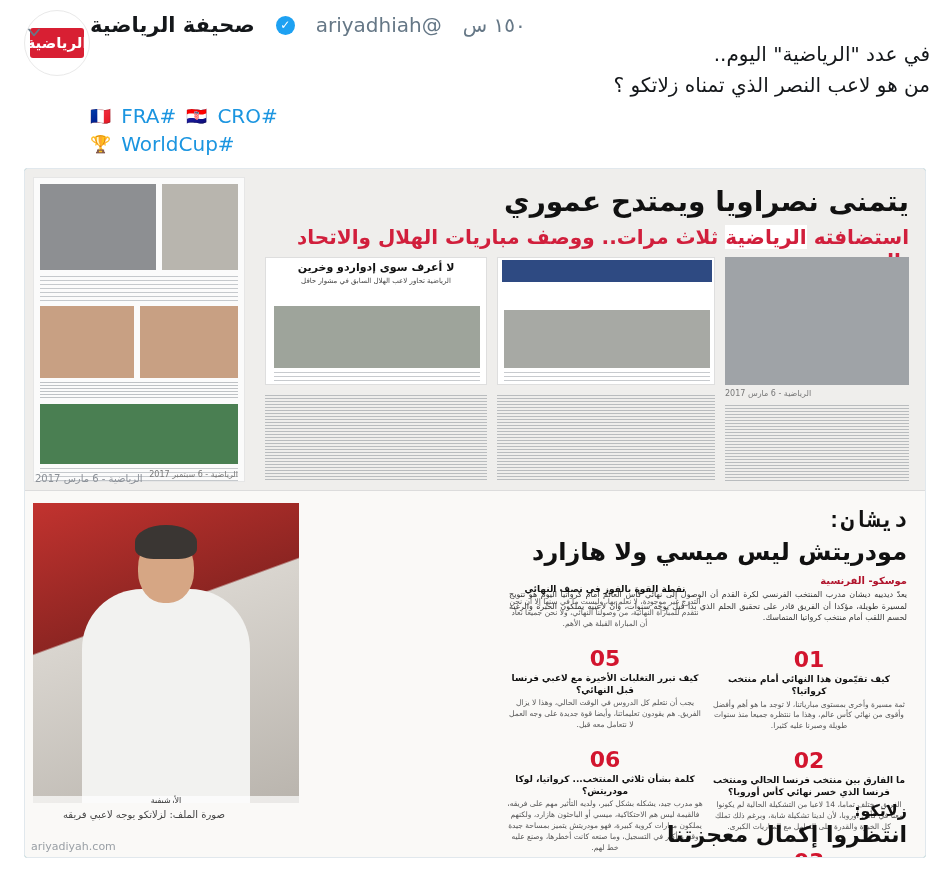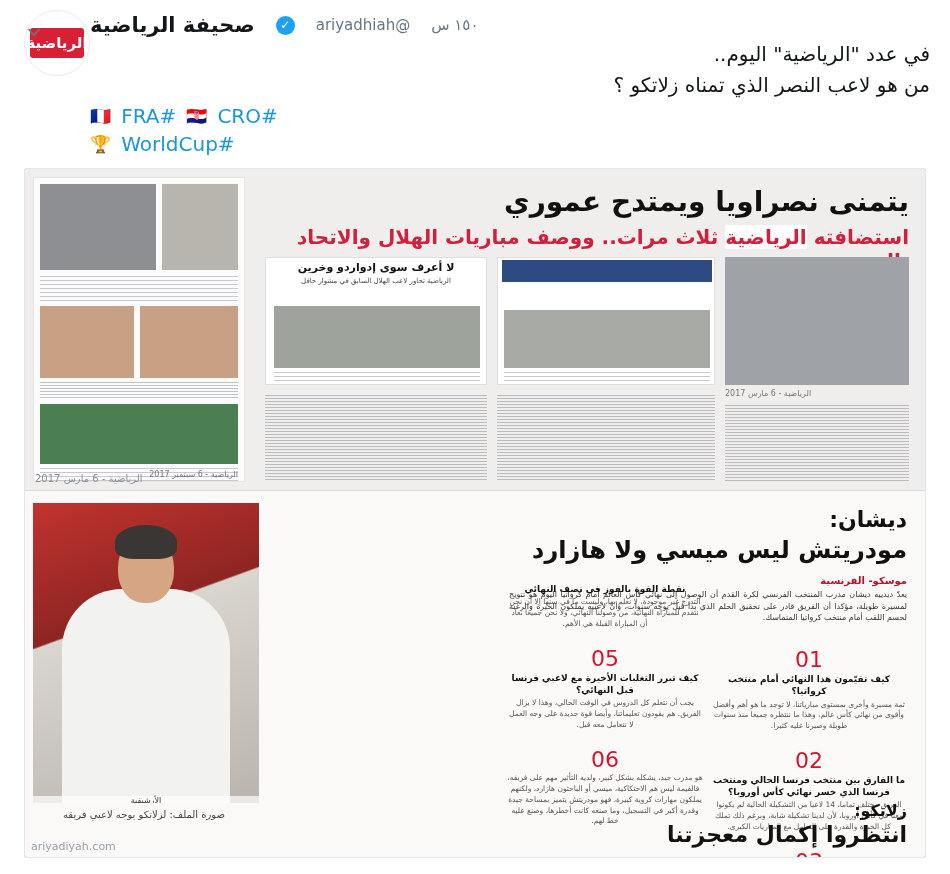--- a/index.html
+++ b/index.html
@@ -71,21 +71,21 @@
     background: #1da1f2;
     color: #fff;
     font-size: 12px;
     display: inline-flex;
     align-items: center; justify-content: center;
     line-height: 1;
   }
   .handle, .timestamp {
     color: #657786;
     font-weight: normal;
-    font-size: 15px;
+    font-size: 20px;
   }
   .tweet-line {
     font-size: 20px;
     color: #14171a;
     line-height: 1.45;
     text-align: right;
     margin-top: 2px;
   }
   .hashtag { color: #1b95e0; }
   .flag { font-size: 17px; }
@@ -209,21 +209,21 @@
 
   
   .bottom-zone {
     position: absolute;
     top: 322px; left: 0; right: 0; bottom: 0;
     background: #faf9f7;
   }
   .photo-coach {
     position: absolute;
     top: 12px; left: 8px;
-    width: 226px; height: 300px;
+    width: 266px; height: 300px;
     background: linear-gradient(160deg, #c2332f 0%, #8d2522 38%, #d9d5cf 38.5%, #b9b4ad 100%);
     overflow: hidden;
   }
   .coach-figure {
     position: absolute;
     bottom: 0; left: 50%;
     transform: translateX(-50%);
     width: 168px; height: 214px;
     background: #f2f2f0;
     border-radius: 60px 60px 0 0;
@@ -264,20 +264,21 @@
   .deshan {
     position: absolute;
     top: 16px; right: 18px;
     width: 400px;
     text-align: right;
   }
   .deshan .kicker {
     font-size: 22px;
     font-weight: bold;
     color: #111;
+    font-family: Liberation Mono, monospace;
   }
   .deshan .big {
     font-size: 24px;
     font-weight: bold;
     color: #111;
     margin-top: 4px;
   }
   .byline {
     position: absolute;
     top: 84px; right: 18px;
@@ -297,21 +298,21 @@
 
   .qcol {
     position: absolute;
     width: 196px;
     text-align: center;
   }
   .qitem { margin-bottom: 18px; }
   .qnum {
     color: #d2152e;
     font-size: 22px;
-    font-weight: normal;
+    font-weight: bold;
     line-height: 1;
     margin-bottom: 2px;
   }
   .qq {
     font-size: 9px;
     font-weight: bold;
     color: #111;
     line-height: 1.35;
   }
   .qa {
@@ -471,20 +472,21 @@
             <div class="qq">نقطة القوة بالفوز في نصف النهائي</div>
             <div class="qa">التدرج غير موجودة، لا نعلم بها، وليست ما في سنها إلا أن نحن نتقدم للمباراة النهائية، من وصولنا النهائي، ولا نحن جميعا نعاد أن المباراة القبلة هي الأهم.</div>
           </div>
           <div class="qitem">
             <div class="qnum">05</div>
             <div class="qq">كيف تبرر التغلبات الأخيرة مع لاعبي فرنسا قبل النهائي؟</div>
             <div class="qa">يجب أن نتعلم كل الدروس في الوقت الحالي، وهذا لا يزال الفريق. هم يقودون تعليماتنا، وأيضا قوة جديدة على وجه العمل لا نتعامل معه قبل.</div>
           </div>
           <div class="qitem">
             <div class="qnum">06</div>
+            <div class="qq">كلمة بشأن ثلاثي المنتخب... كرواتيا، لوكا مودريتش؟</div>
             <div class="qa">هو مدرب جيد، يشكله بشكل كبير، ولديه التأثير مهم على فريقه، فالقيمة ليس هم الاحتكاكية، ميسي أو الباحثون هازارد، ولكنهم يملكون مهارات كروية كبيرة، فهو مودريتش يتميز بمساحة جيدة وقدرة أكبر في التسجيل، وما صنعه كانت أخطرها، وصنع عليه خط لهم.</div>
           </div>
 
         </div>
 
         <div class="zlatko">
           <div class="z1">زلاتكو:</div>
           <div class="z2">انتظروا إكمال معجزتنا</div>
         </div>
 

